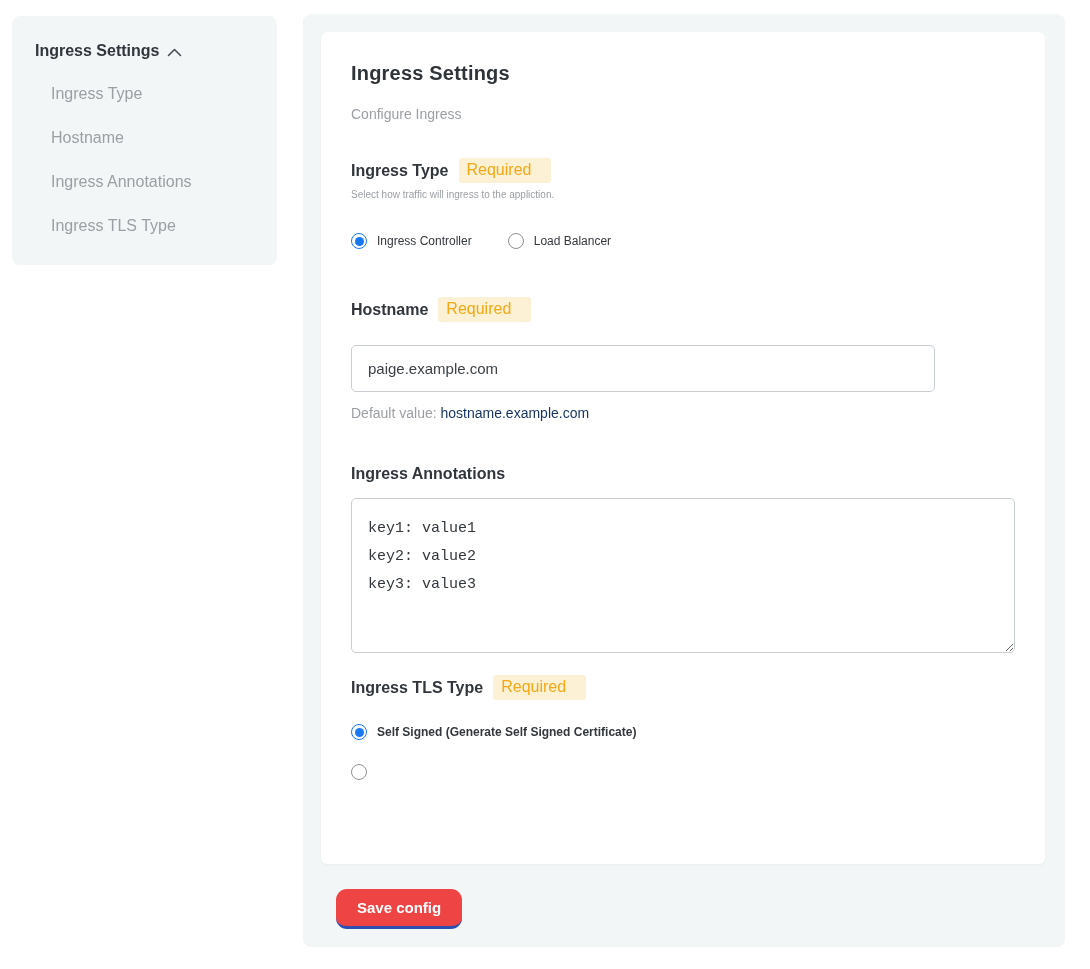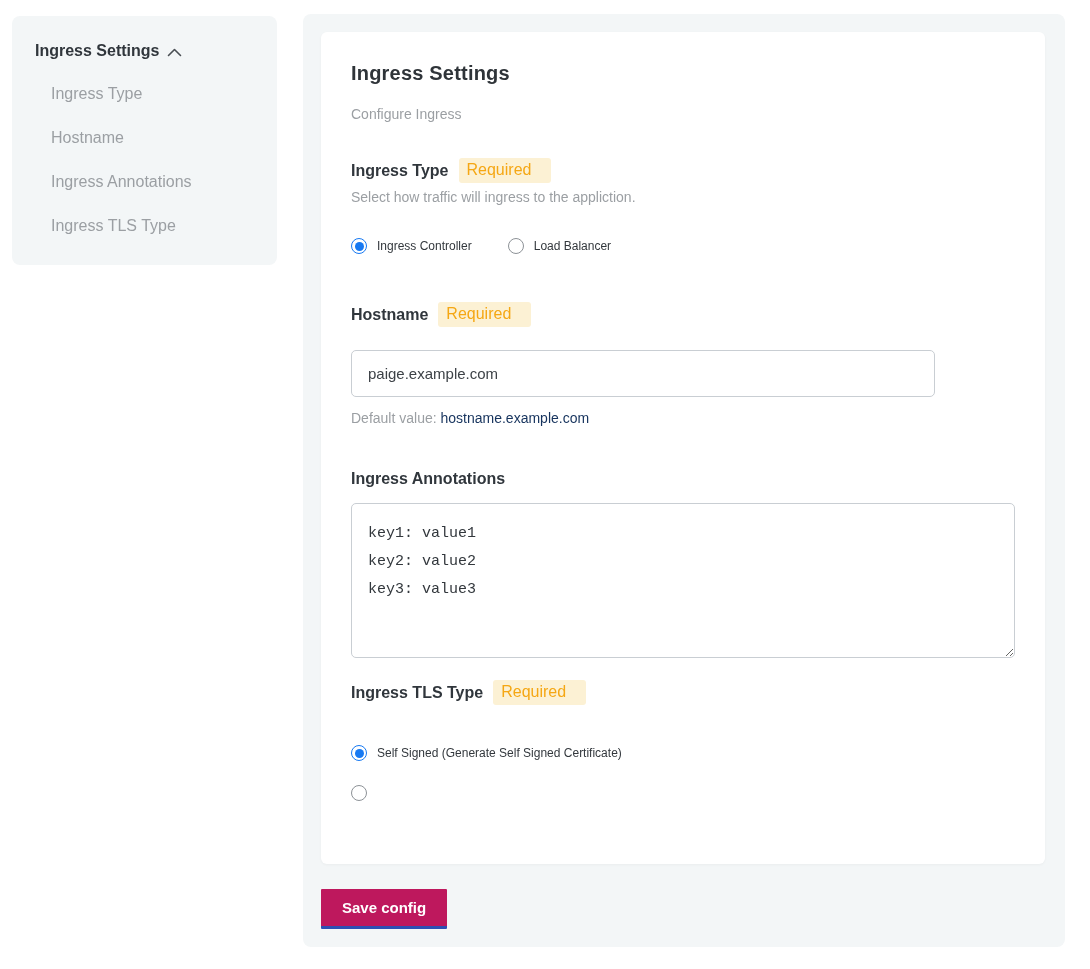--- a/index.html
+++ b/index.html
@@ -68,26 +68,26 @@
   }
   .required-badge {
     font-size: 16px;
     color: #f5a714;
     background: #fcf1d4;
     padding: 3px 20px 4px 8px;
     border-radius: 3px;
   }
   .help-text {
     margin-top: 6px;
-    font-size: 14px; color: #9b9fa3;
+    font-size: 10px; color: #9b9fa3;
   }
 
   
   .radio-row { margin-top: 33px; display: flex; gap: 36px; }
-  .radio-stack { margin-top: 40px; }
+  .radio-stack { margin-top: 24px; font-weight: bold; }
   .radio-option {
     display: flex; align-items: center; gap: 10px;
     cursor: pointer;
   }
   .radio-stack .radio-option + .radio-option { margin-top: 24px; }
   .radio-circle {
     width: 16px; height: 16px;
     border-radius: 50%;
     border: 1px solid #8d9297;
     background: #ffffff;
@@ -134,27 +134,27 @@
     display: block;
   }
 
   .section-annotations { margin-top: 44px; }
   .section-tls { margin-top: 22px; }
   .section-hostname { margin-top: 48px; }
 
   
   .save-button {
     position: absolute;
-    left: 18px; top: 875px;
+    left: 33px; top: 875px;
     height: 40px;
     padding: 0 21px;
-    background: #be185d;
+    background: #ef4444;
     border: none;
     border-bottom: 3px solid #2d4fb2;
-    border-radius: 1px;
+    border-radius: 11px;
     color: #ffffff;
     font-size: 15px; font-weight: bold;
     font-family: "Liberation Sans", sans-serif;
     cursor: pointer;
   }
 </style>
 </head>
 <body>
 
 <aside class="sidebar">

